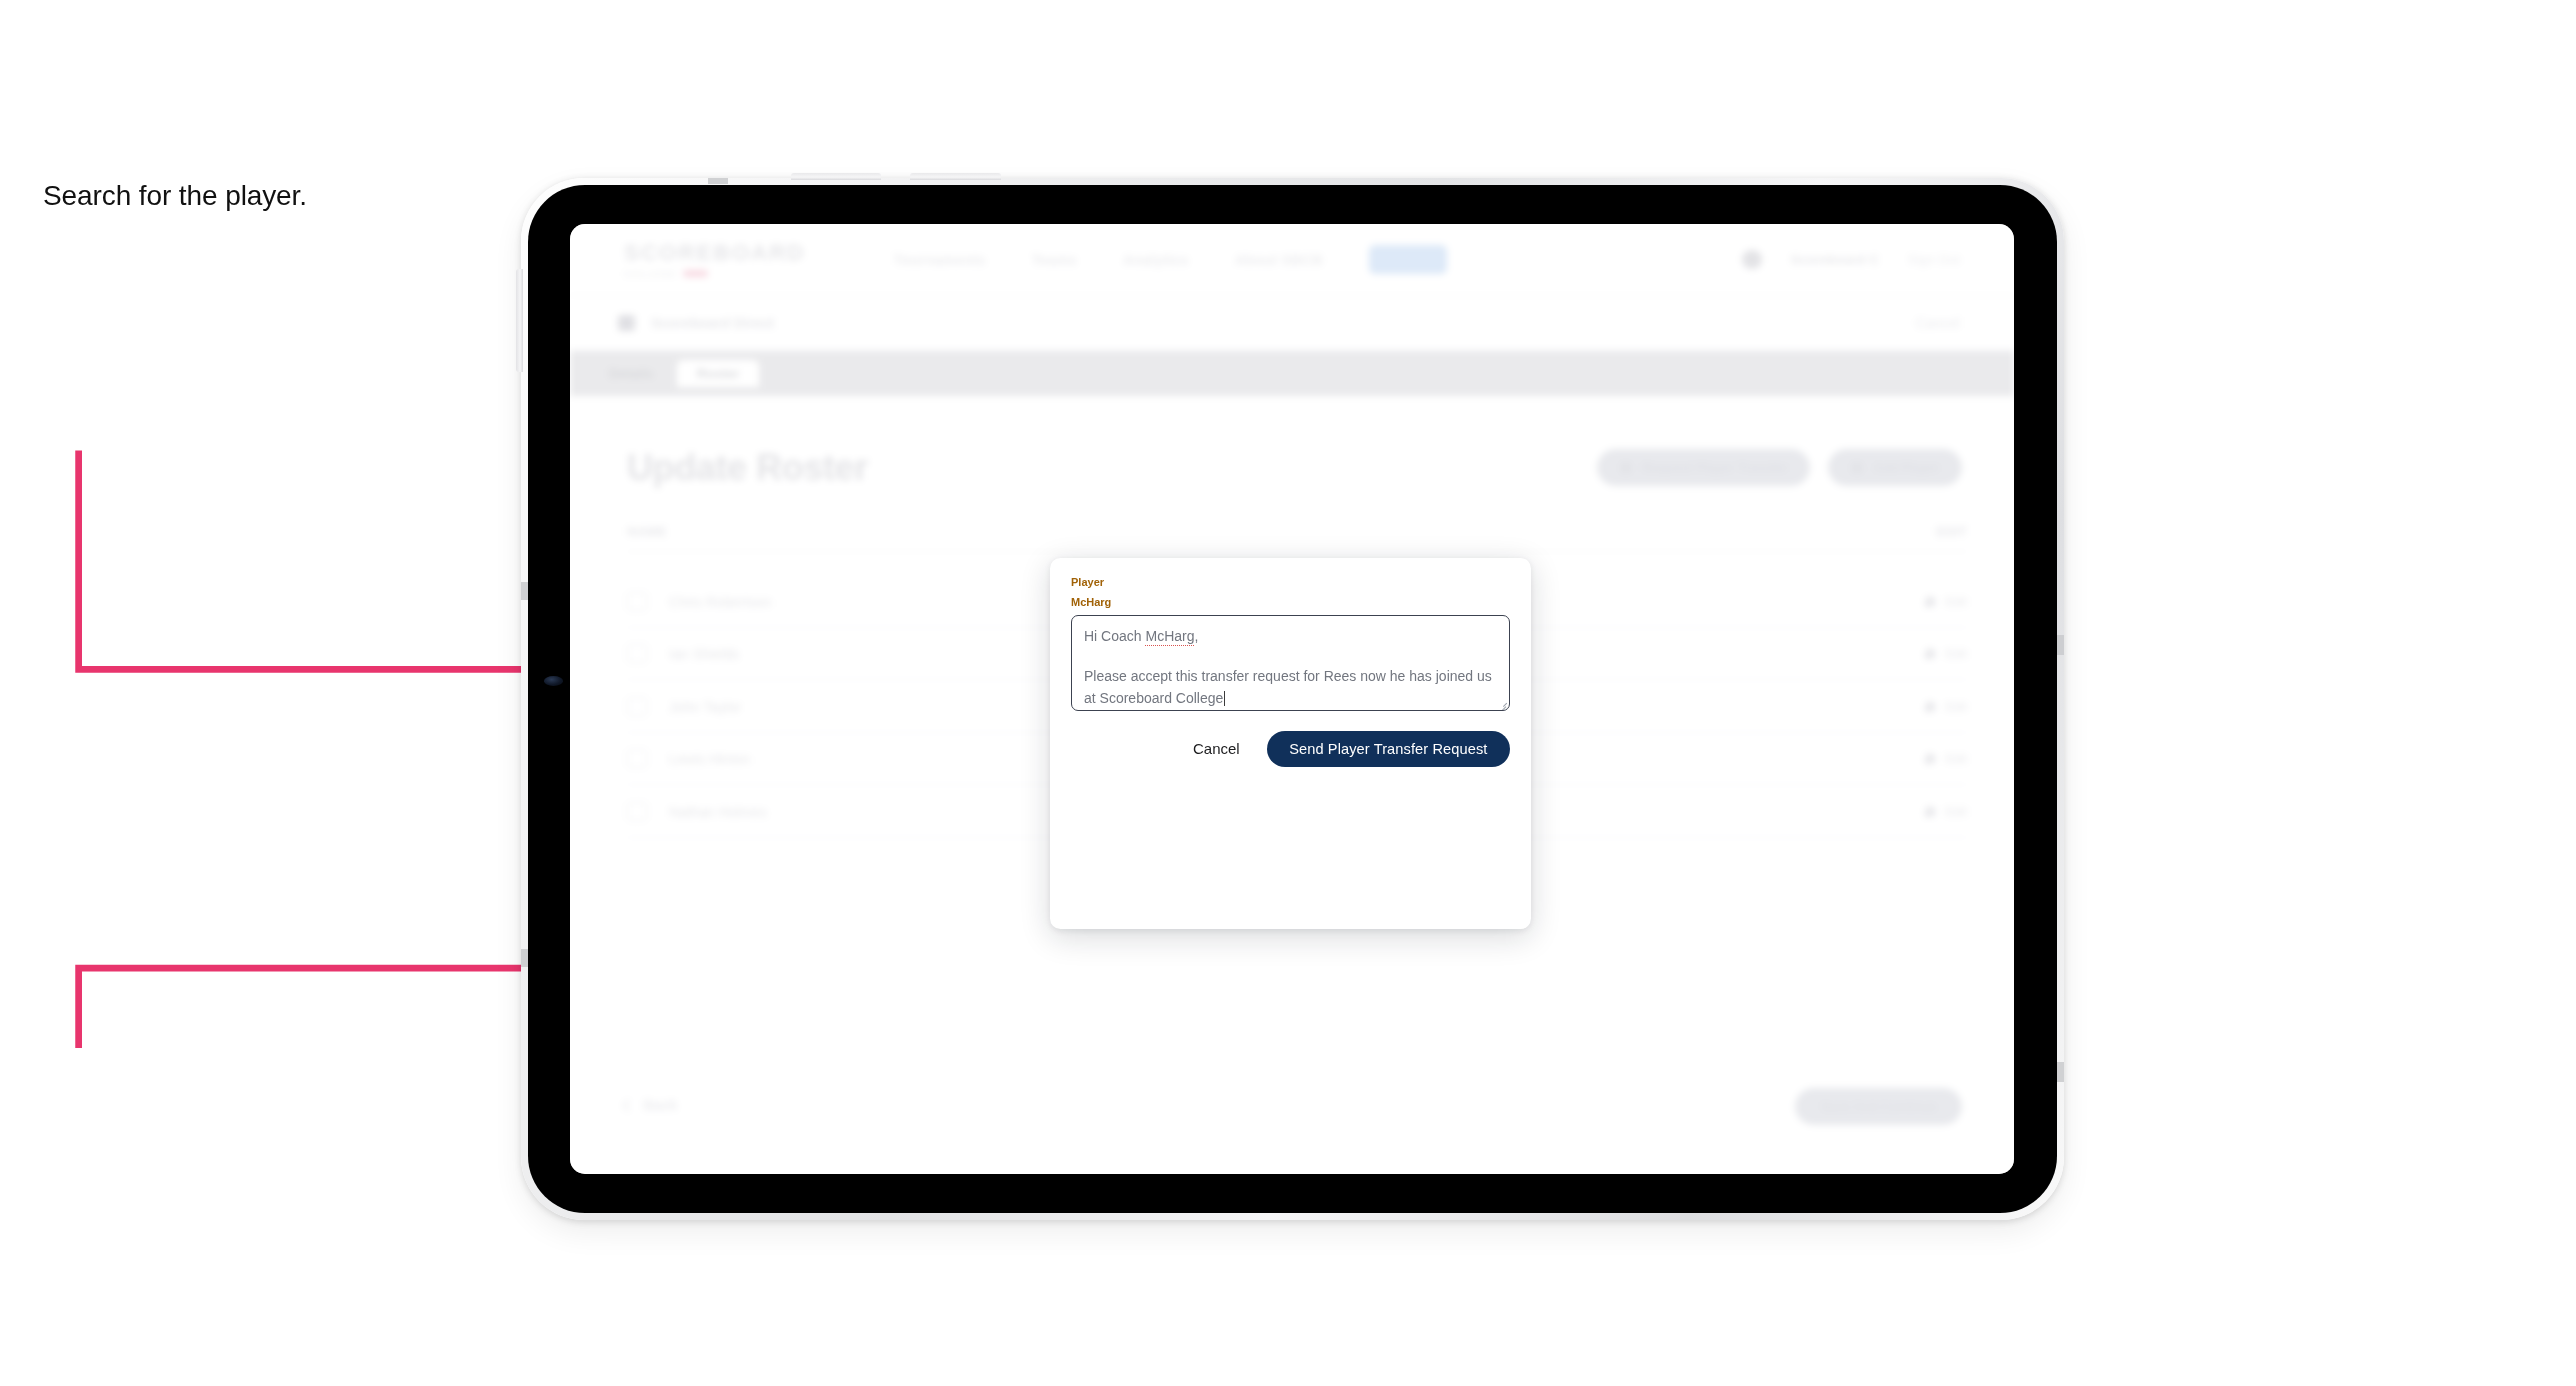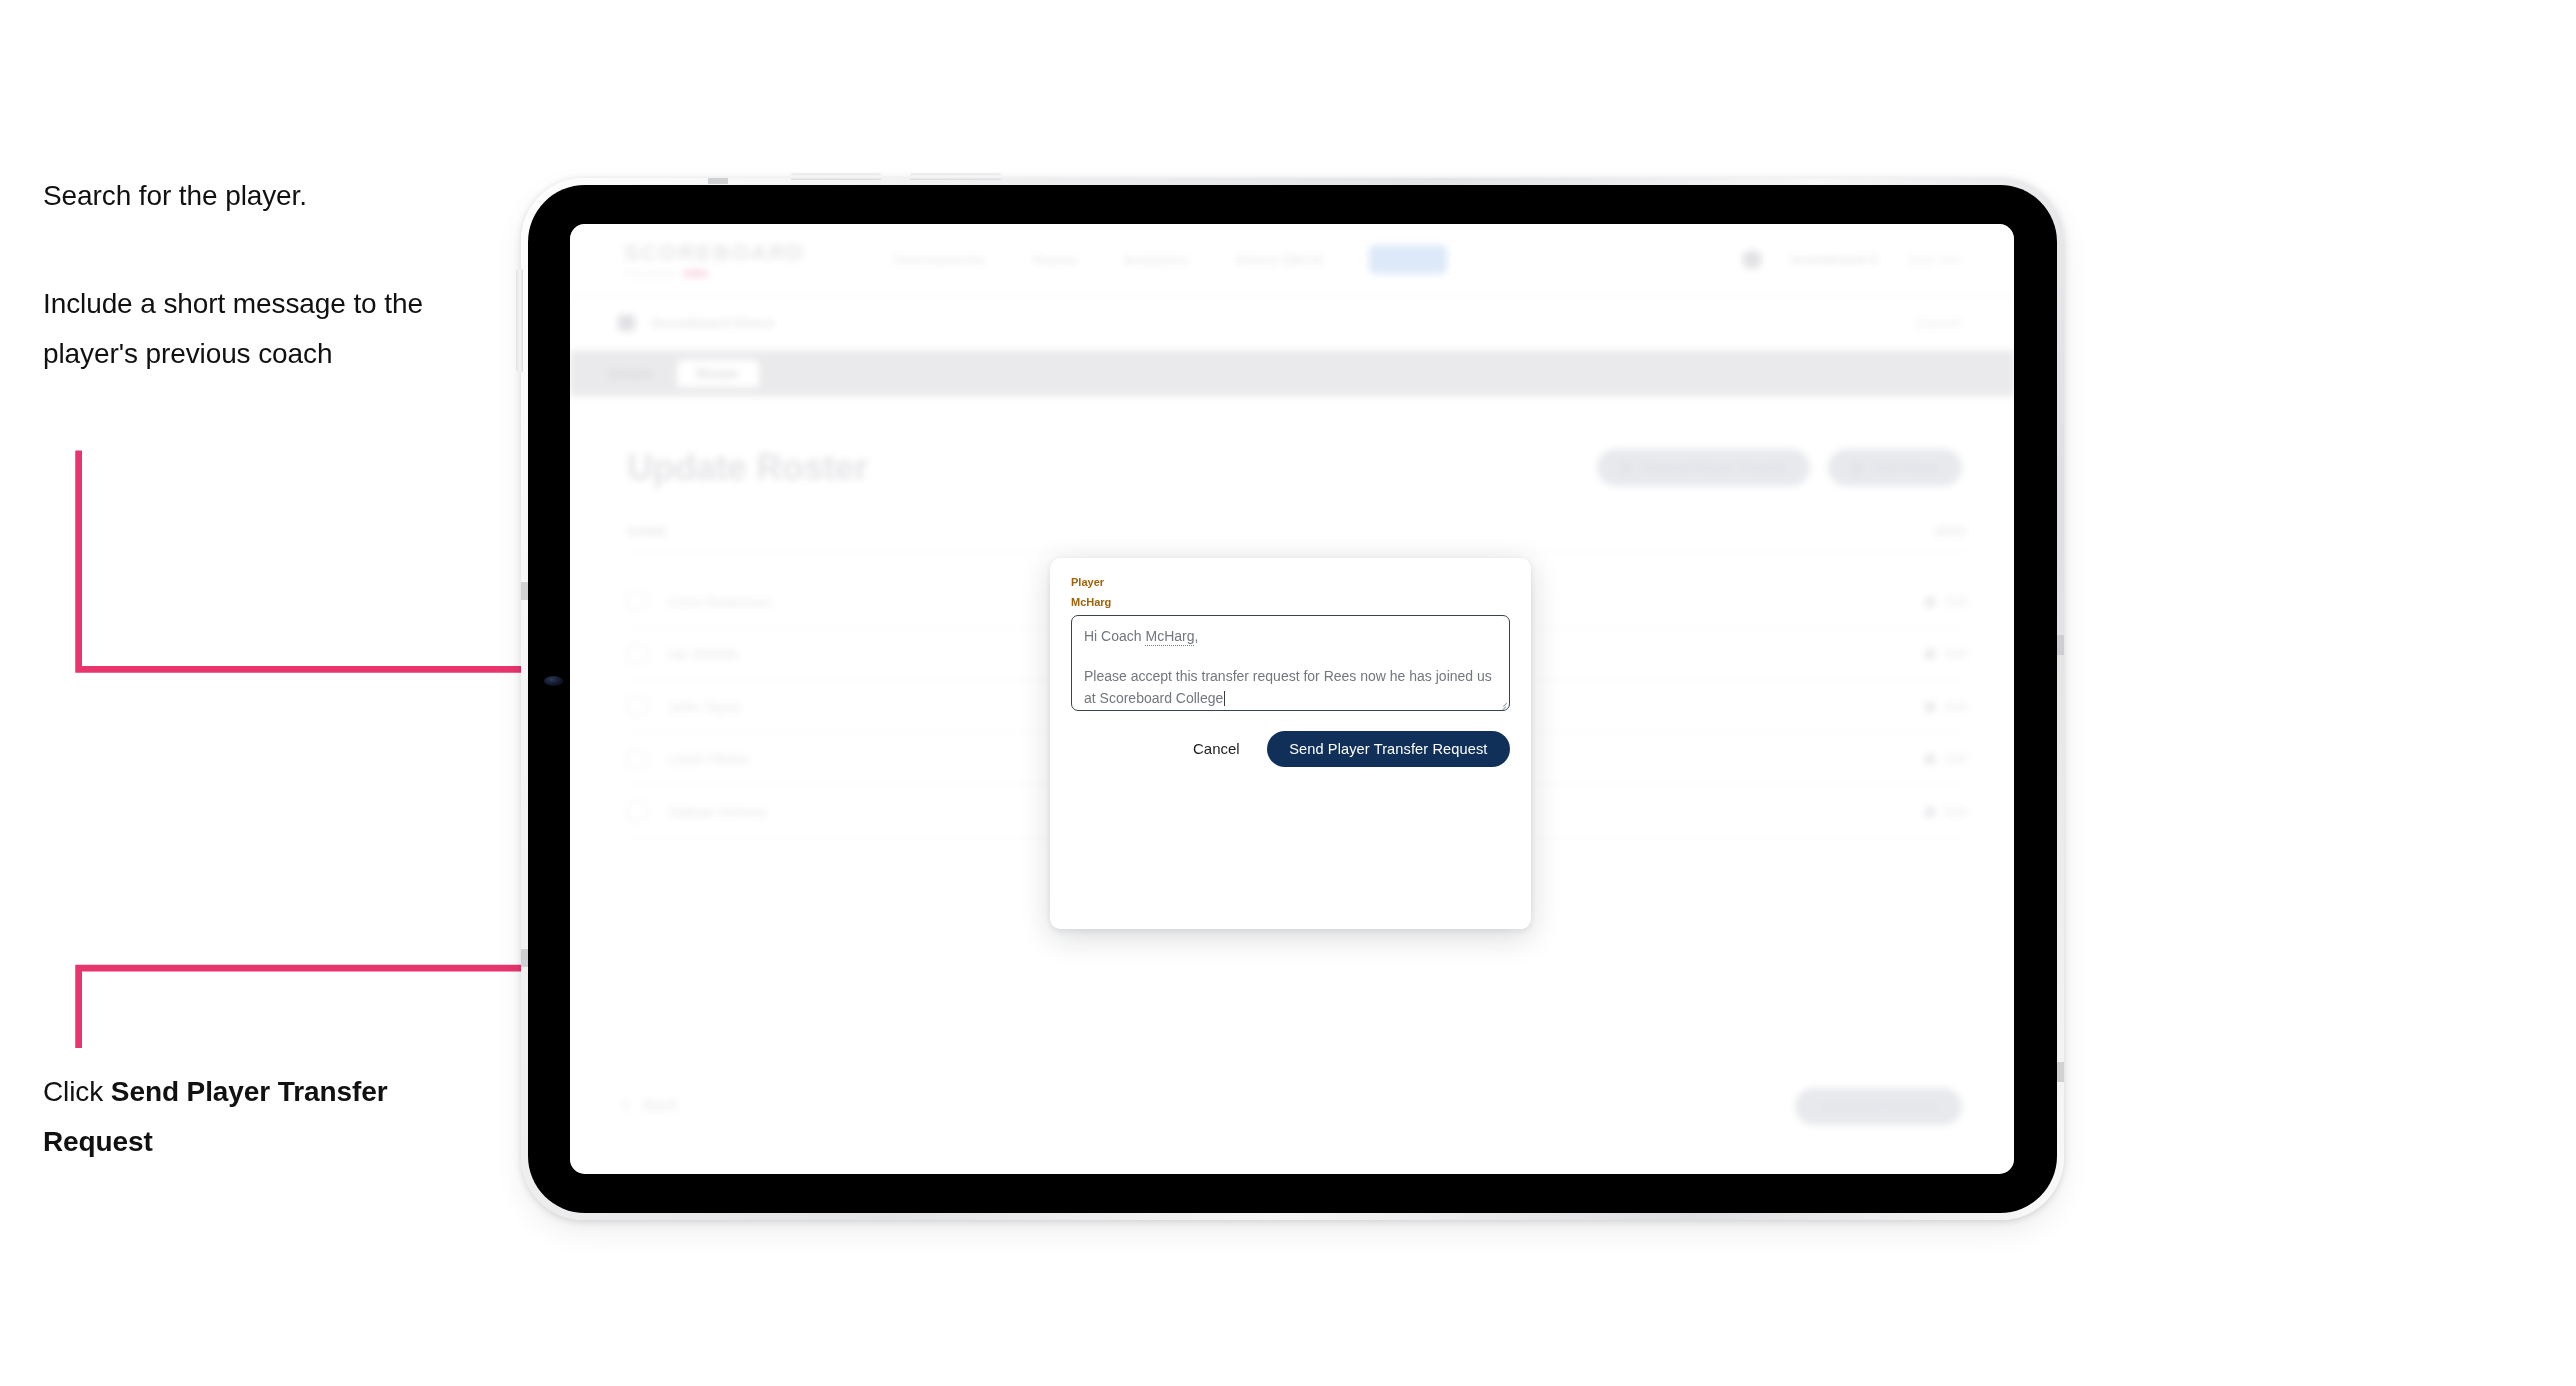--- a/index.html
+++ b/index.html
@@ -515,25 +515,21 @@
     letter-spacing: 0.1px;
   }
 </style>
 </head>
 <body>
 
 <div id="stage">
 
   <div class="annot" id="annot-search">Search for the player.</div>
 
-  <div class="annot" id="annot-message">Include a short message to the player's previous coach</div>
-
-  <div class="annot" id="annot-click">
-    <span>Click </span><b>Send Player Transfer Request</b>
-  </div>
+
 
   <svg class="pink-svg" viewBox="0 0 3440 1851" preserveAspectRatio="none">
     <g fill="none" stroke="#E8356D" stroke-width="9" stroke-linecap="square">
 
       <path d="M 105 606 L 105 894 L 1345 894"></path>
       <path d="M 1310 861 L 1348 894 L 1310 927" stroke-linecap="round" stroke-linejoin="round" stroke-width="11"></path>
 
       <path d="M 105 1395 L 105 1293 L 1879 1293 L 1879 1190"></path>
       <path d="M 1846 1222 L 1879 1184 L 1912 1222" stroke-linecap="round" stroke-linejoin="round" stroke-width="11"></path>
     </g>

